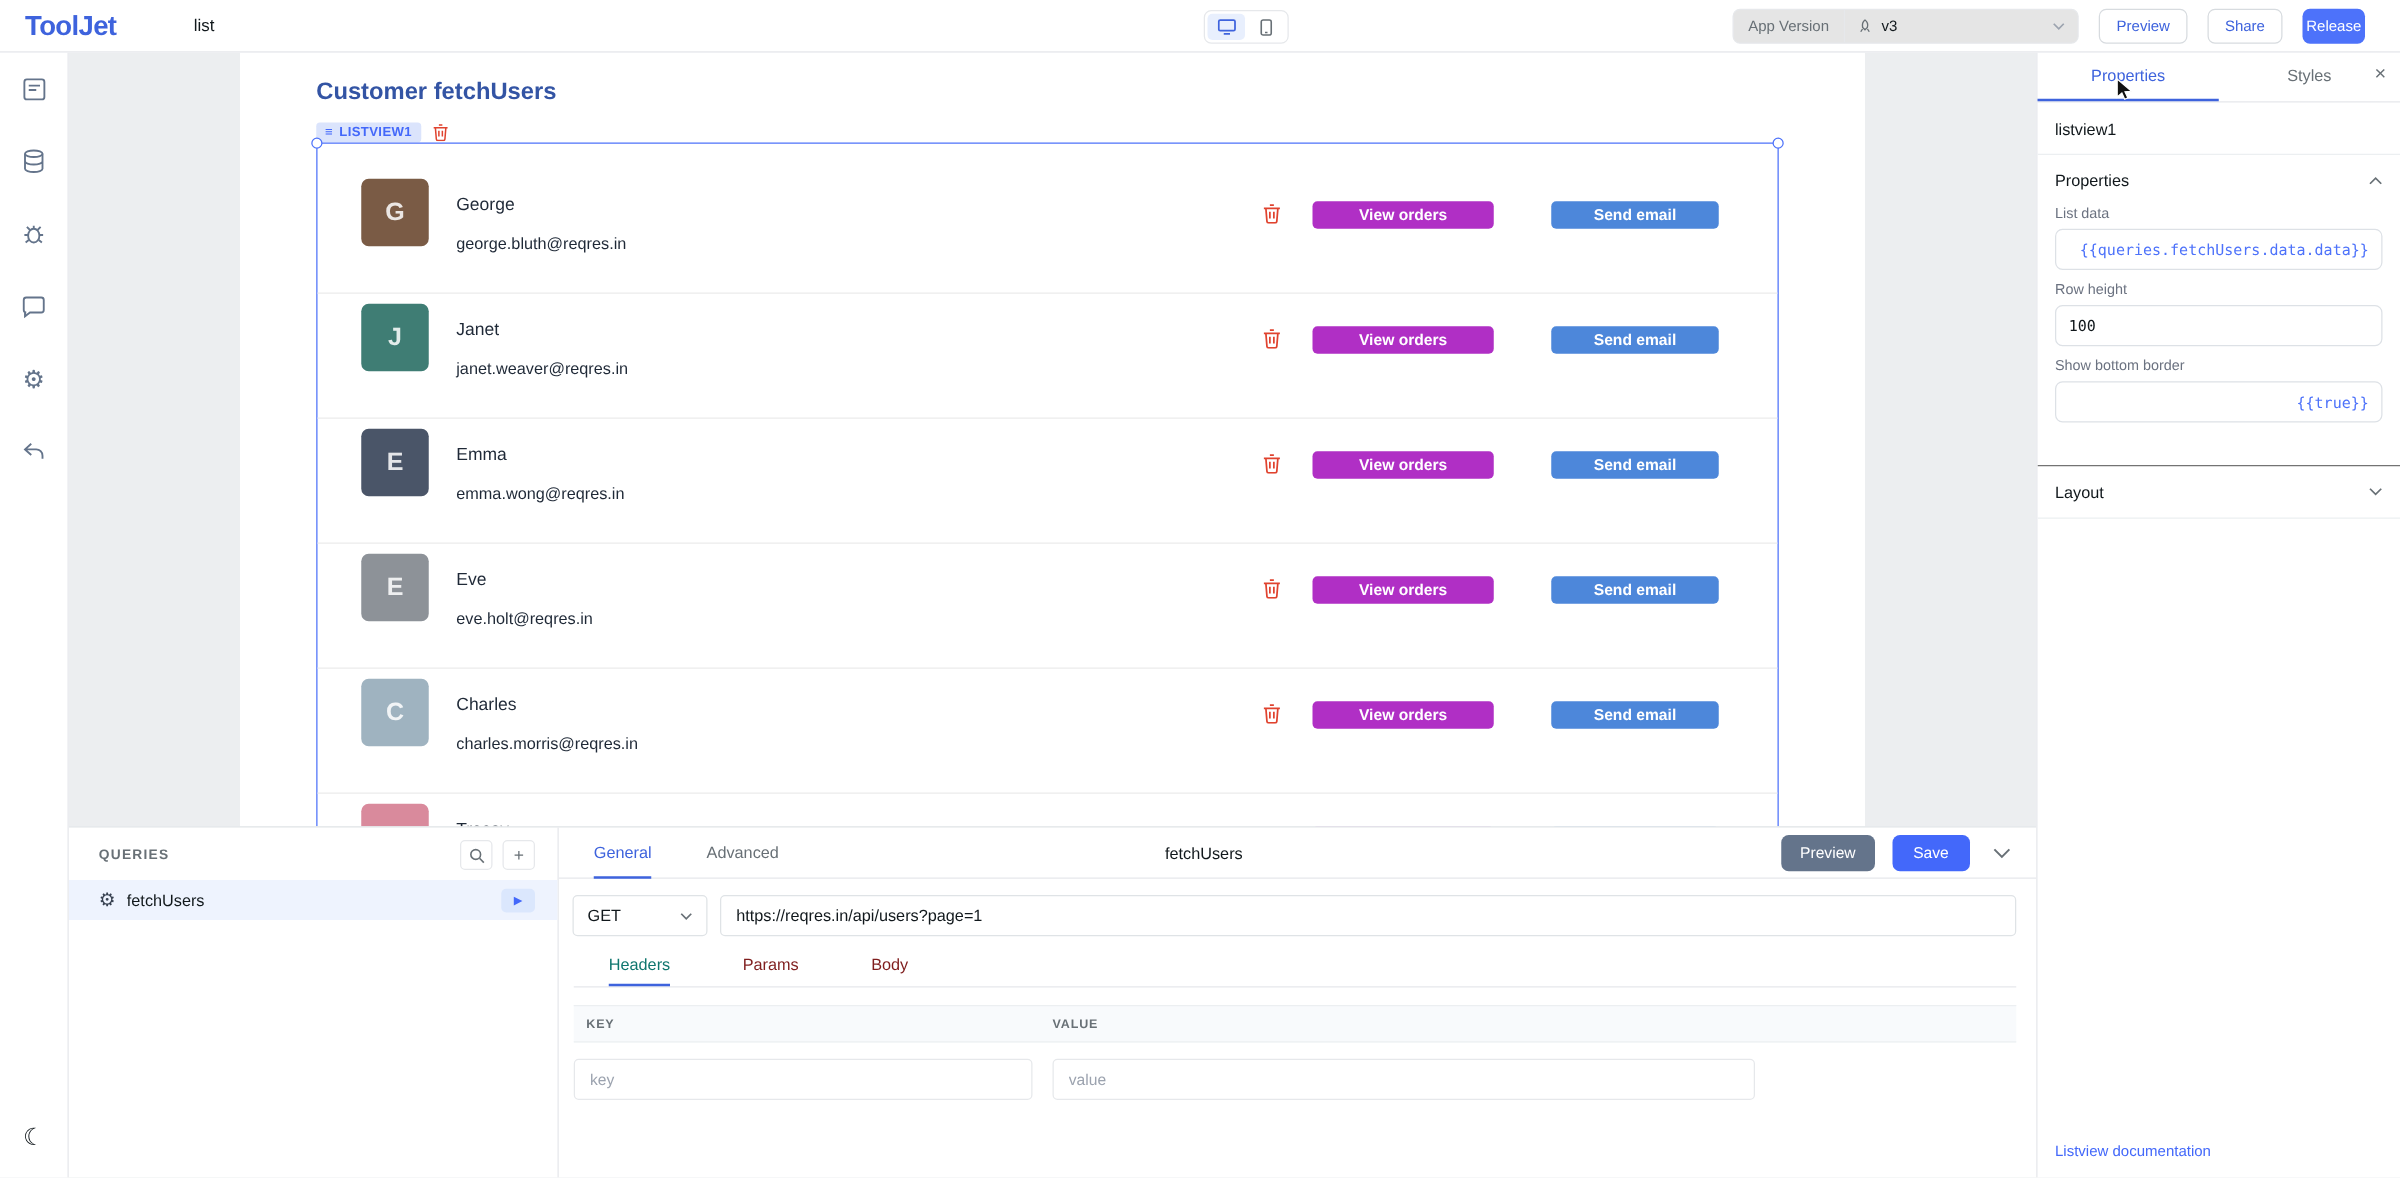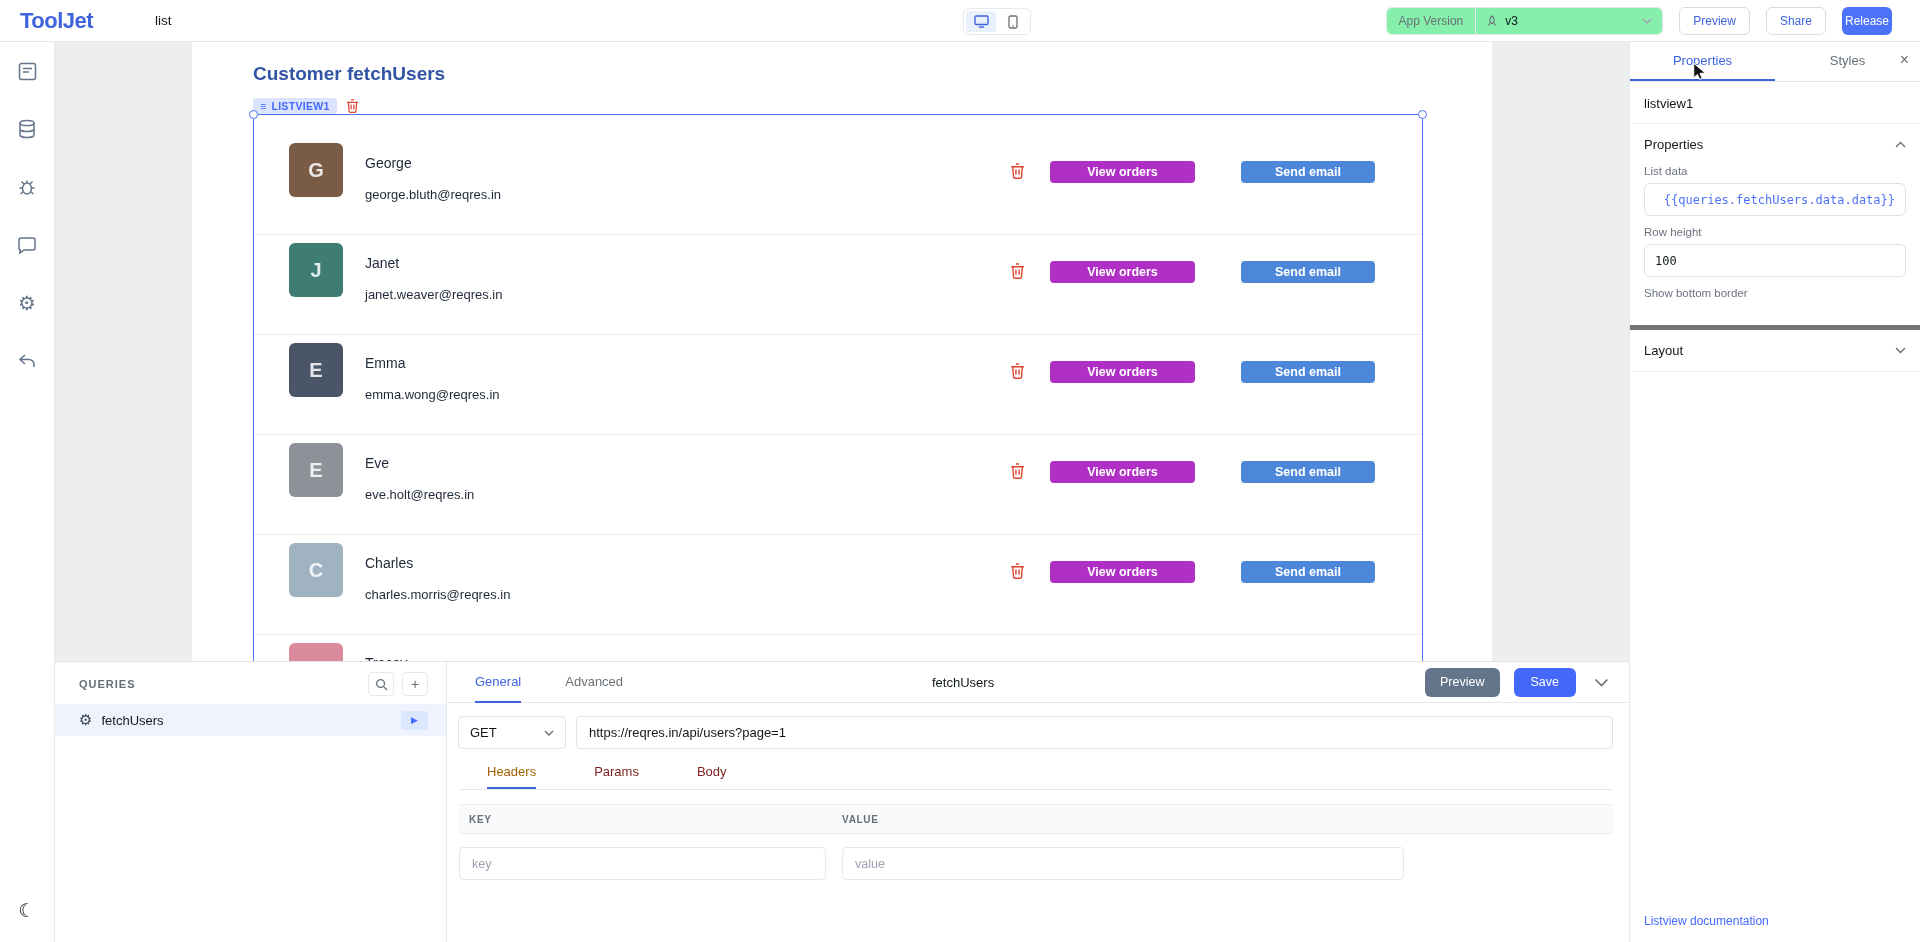--- a/index.html
+++ b/index.html
@@ -13,21 +13,21 @@
   
   .topbar { position:absolute; top:0; left:0; right:0; height:42px; background:#fff;
     border-bottom:1px solid #e6e8eb; display:flex; align-items:center; z-index:60; }
   .logo { font-size:22px; font-weight:800; color:#3e63dd; letter-spacing:-0.5px; margin-left:20px; }
   .app-name { font-size:13.5px; color:#11181c; margin-left:62px; }
   .device-toggle { position:absolute; left:963px; top:8px; height:27px; border:1px solid #e6e8eb;
     border-radius:6px; display:flex; align-items:center; padding:2px; gap:2px; background:#fff; }
   .device-seg { width:30px; height:21px; border-radius:4px; display:flex; align-items:center; justify-content:center; }
   .device-seg.active { background:#e8effd; }
   .topbar-right { position:absolute; right:28px; top:7px; display:flex; align-items:center; gap:16px; }
-  .appver-group { display:flex; align-items:flex-end; height:28px; border:1px solid #e6e8eb; border-radius:6px; overflow:hidden; background:#86efac; }
+  .appver-group { display:flex; align-items:flex-end; height:28px; border:1px solid #e6e8eb; border-radius:6px; overflow:hidden; background:#e5e5e5; }
   .appver-label { font-size:12px; color:#687076; padding:0 12px; border-right:1px solid #e6e8eb; height:100%; display:flex; align-items:center; }
   .appver-select { display:flex; align-items:center; gap:7px; padding:0 10px; width:186px; height:100%; }
   .appver-version { font-size:12px; color:#11181c; }
   .appver-select .chev { margin-left:auto; }
   .btn-outline { height:28px; padding:0 13px; background:#fff; border:1px solid #d7dbdf; border-radius:6px;
     font-size:12px; color:#3e63dd; font-weight:500; display:flex; align-items:center; cursor:pointer; }
   .btn-release { height:28px; padding:0 3px; background:#4d72fa; border:none; border-radius:6px;
     font-size:12px; color:#fff; font-weight:500; display:flex; align-items:center; cursor:pointer; }
 
   
@@ -83,21 +83,21 @@
   .qp-actions { margin-left:auto; display:flex; align-items:center; gap:14px; }
   .btn-qpreview { height:29px; padding:0 15px; background:#64748b; border:none; border-radius:6px; color:#fff; font-size:12.5px; cursor:pointer; }
   .btn-qsave { height:29px; padding:0 17px; background:#4368fa; border:none; border-radius:6px; color:#fff; font-size:12.5px; cursor:pointer; }
   .qp-collapse { cursor:pointer; padding:4px; }
   .method-row { display:flex; gap:10px; margin:13px 16px 0 11px; }
   .method-select { width:108px; height:33px; border:1px solid #dfe3e6; border-radius:4px; display:flex;
     align-items:center; justify-content:space-between; padding:0 11px; font-size:13px; color:#11181c; cursor:pointer; background:#fff; }
   .url-input { flex:1; height:33px; border:1px solid #dfe3e6; border-radius:4px; padding:0 12px; font-size:13px; color:#11181c; outline:none; }
   .req-tabs { display:flex; gap:58px; margin:6px 16px 0 12px; padding-left:28px; border-bottom:1px solid #e6e8eb; }
   .req-tab { font-size:13px; color:#7f1d1d; padding:9px 0 8px; border-bottom:2px solid transparent; cursor:pointer; }
-  .req-tab.active { color:#a16207; border-bottom-color:#3e63dd; font-weight:500; }
+  .req-tab.active { color:#0f766e; border-bottom-color:#3e63dd; font-weight:500; }
   .kv-table { margin:14px 16px 0 12px; }
   .kv-head { display:flex; background:#f8fafc; border-top:1px solid #eceff1; border-bottom:1px solid #eceff1; height:30px; align-items:center; }
   .kv-head-cell { font-size:10px; font-weight:700; letter-spacing:0.7px; color:#687076; }
   .kv-head-cell.key { padding-left:10px; width:383px; }
   .kv-inputs { display:flex; gap:16px; margin-top:13px; }
   .kv-input { height:33px; border:1px solid #e6e8eb; border-radius:4px; padding:0 12px; font-size:12.5px; color:#11181c; outline:none; }
   .kv-input::placeholder { color:#9ca3af; }
   .kv-input.key { width:367px; } .kv-input.value { width:562px; }
 
   
@@ -105,21 +105,21 @@
     border-left:1px solid #e6e8eb; z-index:45; display:flex; flex-direction:column; }
   .insp-tabs { height:40px; display:flex; border-bottom:1px solid #e6e8eb; position:relative; flex:none; }
   .insp-tab { flex:1; display:flex; align-items:center; justify-content:center; font-size:13px; color:#687076;
     cursor:pointer; border-bottom:2px solid transparent; }
   .insp-tab.active { color:#3e63dd; font-weight:500; border-bottom-color:#3e63dd; }
   .insp-close { position:absolute; right:11px; top:9px; font-size:16px; color:#687076; cursor:pointer; }
   .insp-body { flex:1; display:flex; flex-direction:column; overflow:hidden; }
   .insp-widget-name { padding:14px 14px 12px; font-size:13px; color:#11181c; border-bottom:1px solid #eceff1; }
   .insp-section { padding:13px 14px; display:flex; align-items:center; justify-content:space-between;
     font-size:13px; color:#11181c; font-weight:500; cursor:pointer; }
-  .insp-fields { padding:0 14px 20px; border-bottom:5px solid #737373; }
+  .insp-fields { padding:0 14px 34px; border-bottom:1px solid #737373; }
   .insp-label { font-size:11.5px; color:#6b7280; margin:10px 0 6px; }
   .insp-label:first-child { margin-top:0; }
   .insp-input { width:100%; height:33px; border:1px solid #dde1e6; border-radius:6px; padding:0 10px;
     font-family:"DejaVu Sans Mono", monospace; font-size:12px; outline:none; background:#fff; }
   .insp-input.code { color:#4d72fa;text-align:right; }
   .insp-input.num { color:#11181c; }
   .insp-section.layout { border-bottom:1px solid #eceff1; }
   .doc-link { margin-top:auto; padding:14px; font-size:12px; color:#4368fa; cursor:pointer; }
 
   .cursor { position:absolute; left:1692px; top:62px; z-index:100; pointer-events:none; }
@@ -414,20 +414,21 @@
           </svg>
       </span>
     </div>
 
     <div class="insp-fields">
       <div class="insp-label">List data</div>
       <input class="insp-input code" type="text" value="{{queries.fetchUsers.data.data}}" style="">
       <div class="insp-label">Row height</div>
       <input class="insp-input num" type="text" value="100" style="">
       <div class="insp-label">Show bottom border</div>
+      <input class="insp-input code" type="text" value="{{true}}" style="">
     </div>
 
     <div class="insp-section layout">
       <span>Layout</span>
       <span>
         <svg width="11" height="7" viewBox="0 0 11 7">
             <path d="M1 1l4.5 4.5L10 1" fill="none" stroke="#687076" stroke-width="1.4"></path>
           </svg>
       </span>
     </div>

